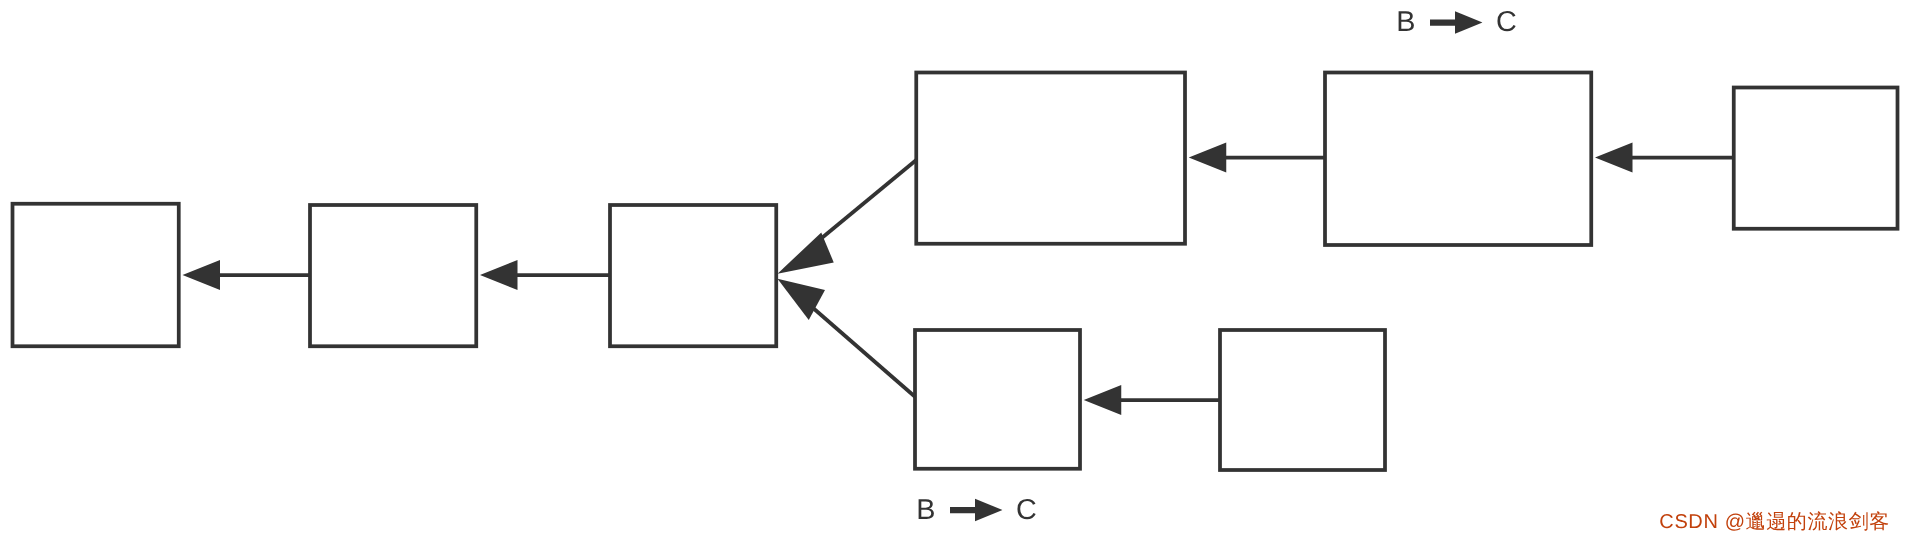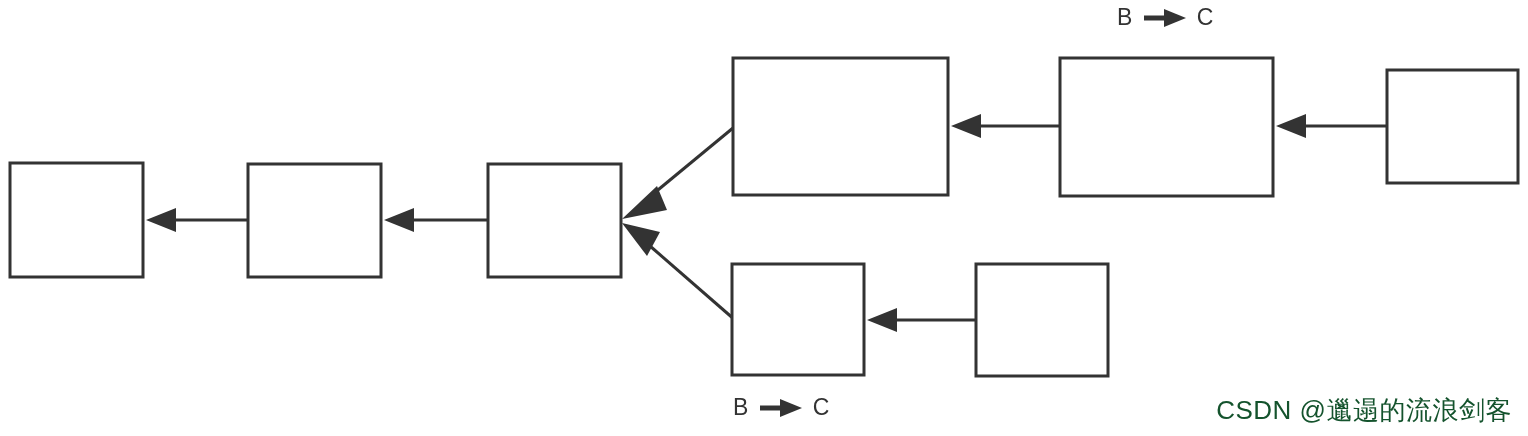--- a/index.html
+++ b/index.html
@@ -66,22 +66,22 @@
     top: 6px;
   }
   #legend-bottom {
     left: 733px;
     top: 396px;
   }
   #watermark {
     position: absolute;
     right: 16px;
     bottom: 8px;
-    color: #14532d;
-    font-size: 26px;
+    color: #c2410c;
+    font-size: 16px;
     font-family: "Liberation Sans", sans-serif;
     white-space: nowrap;
     letter-spacing: 0.5px;
   }
 </style>
 </head>
 <body>
 
 <div id="canvas">
 

